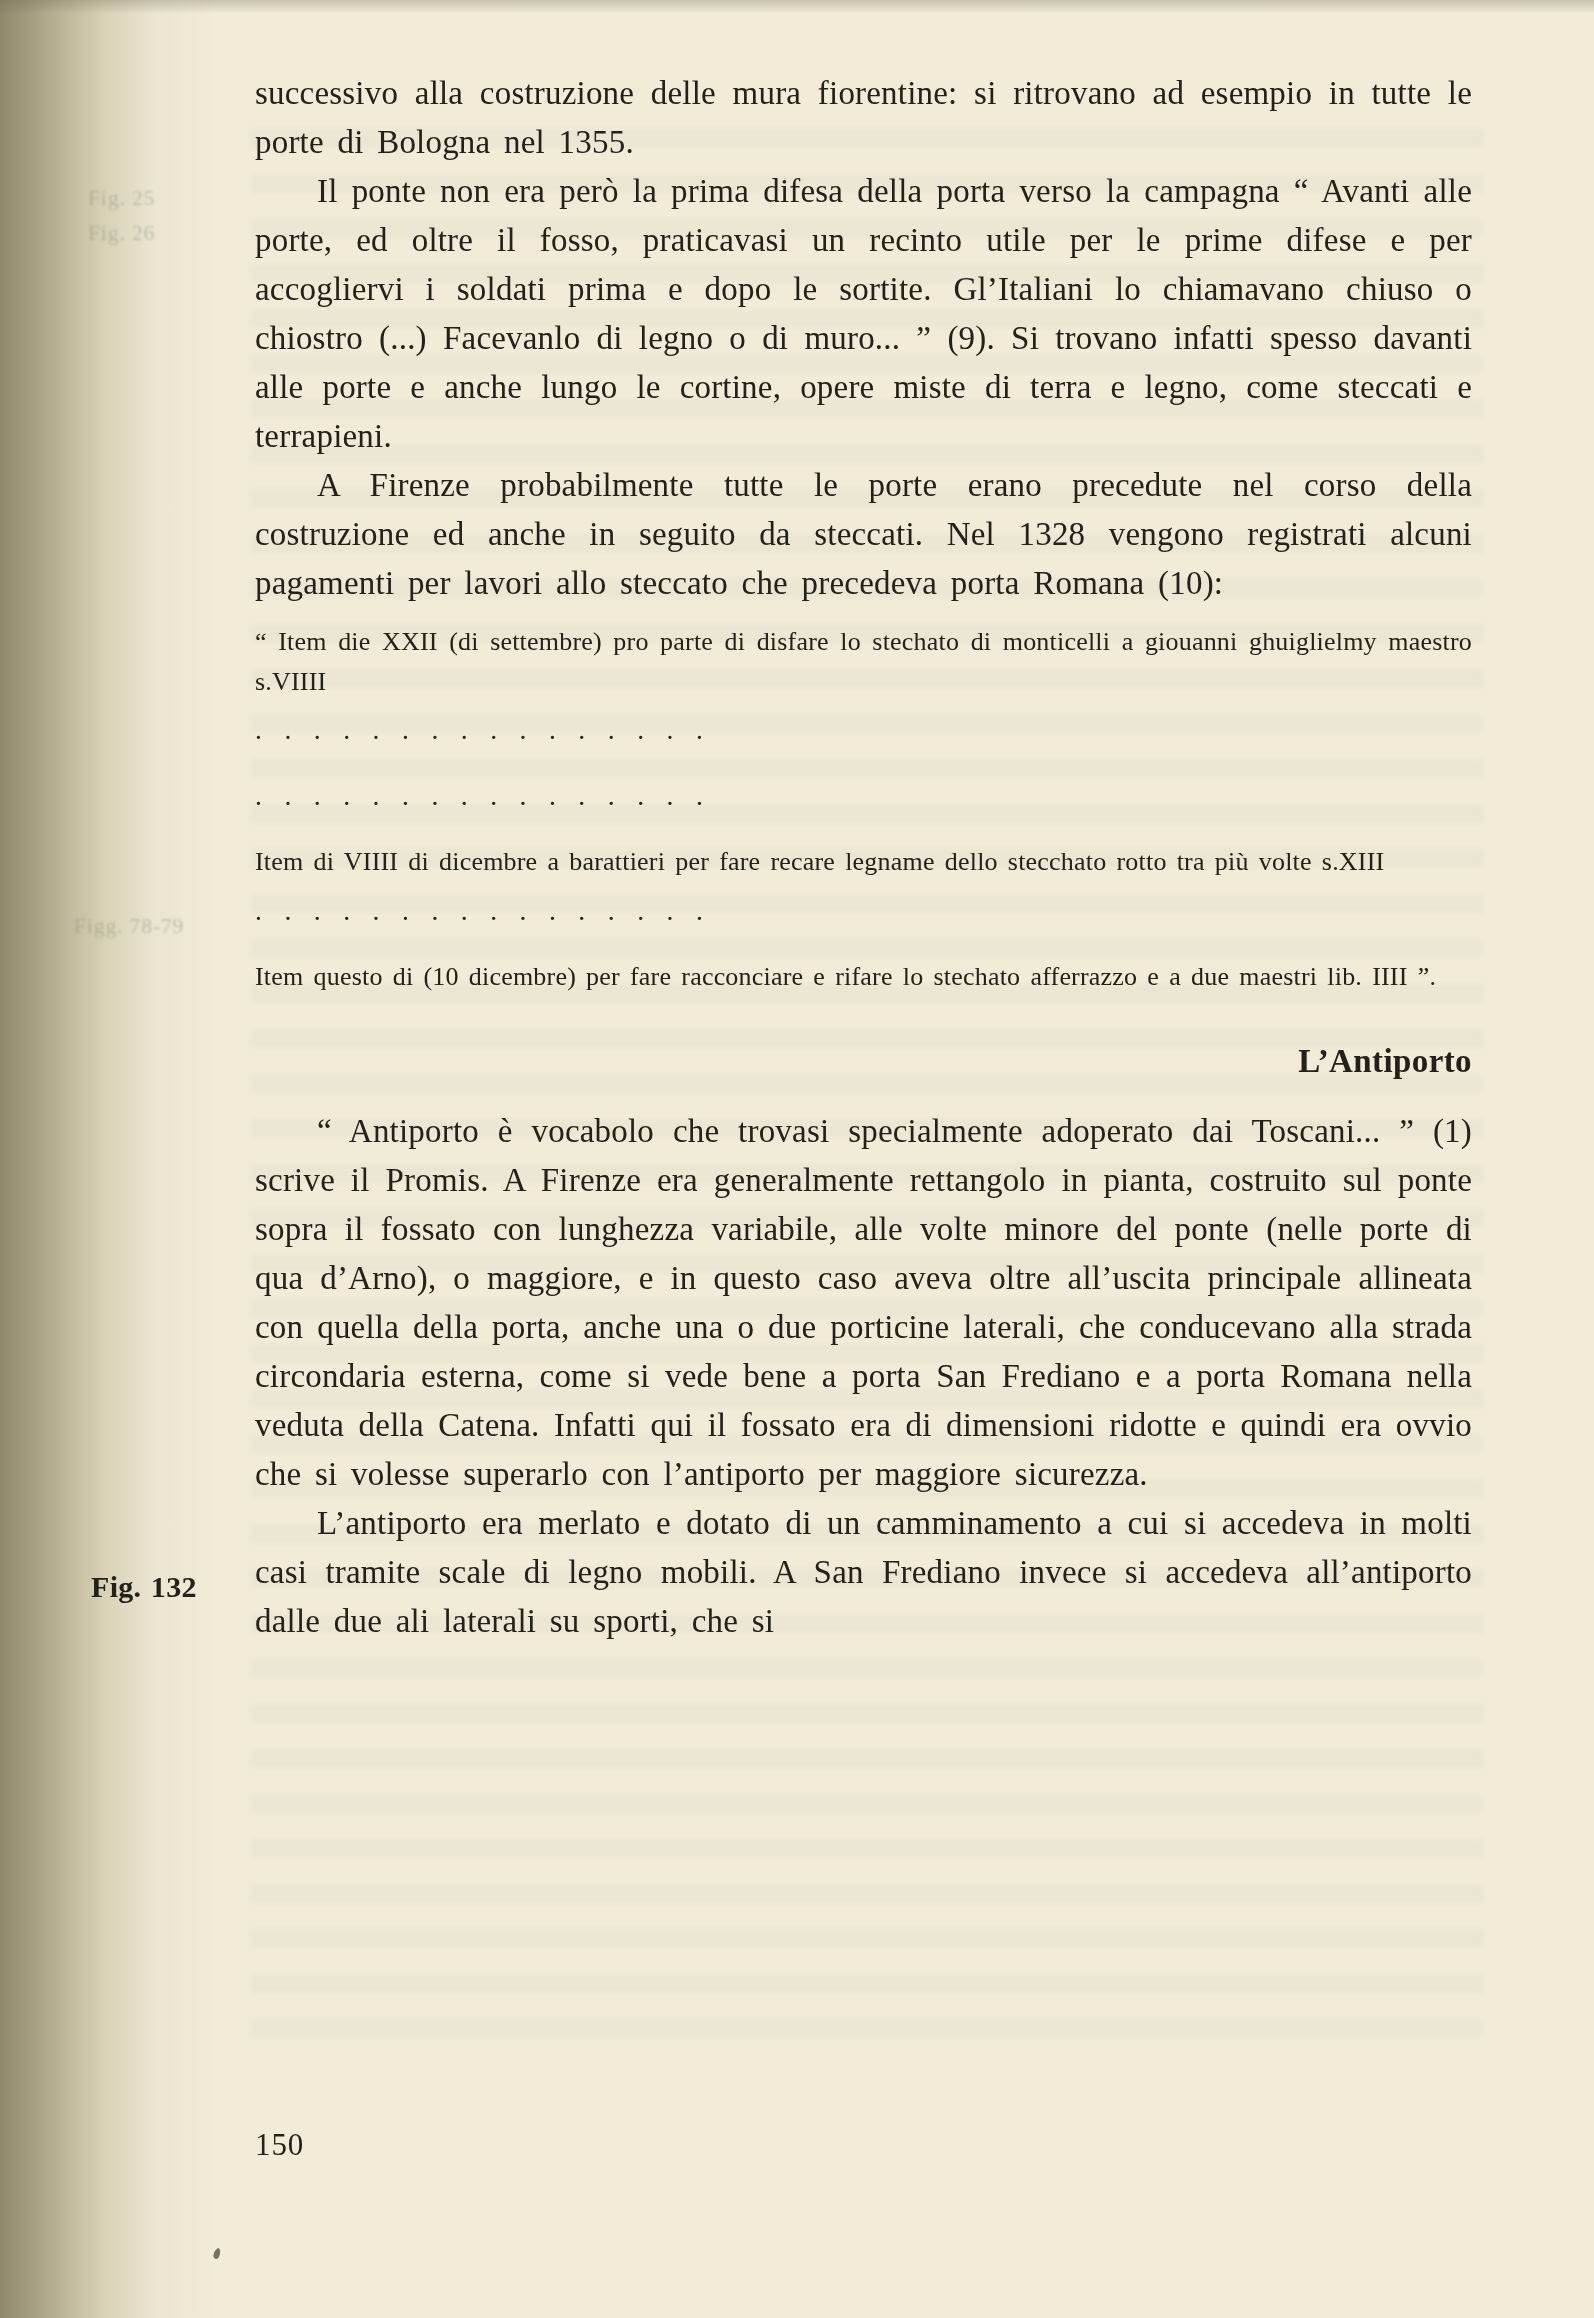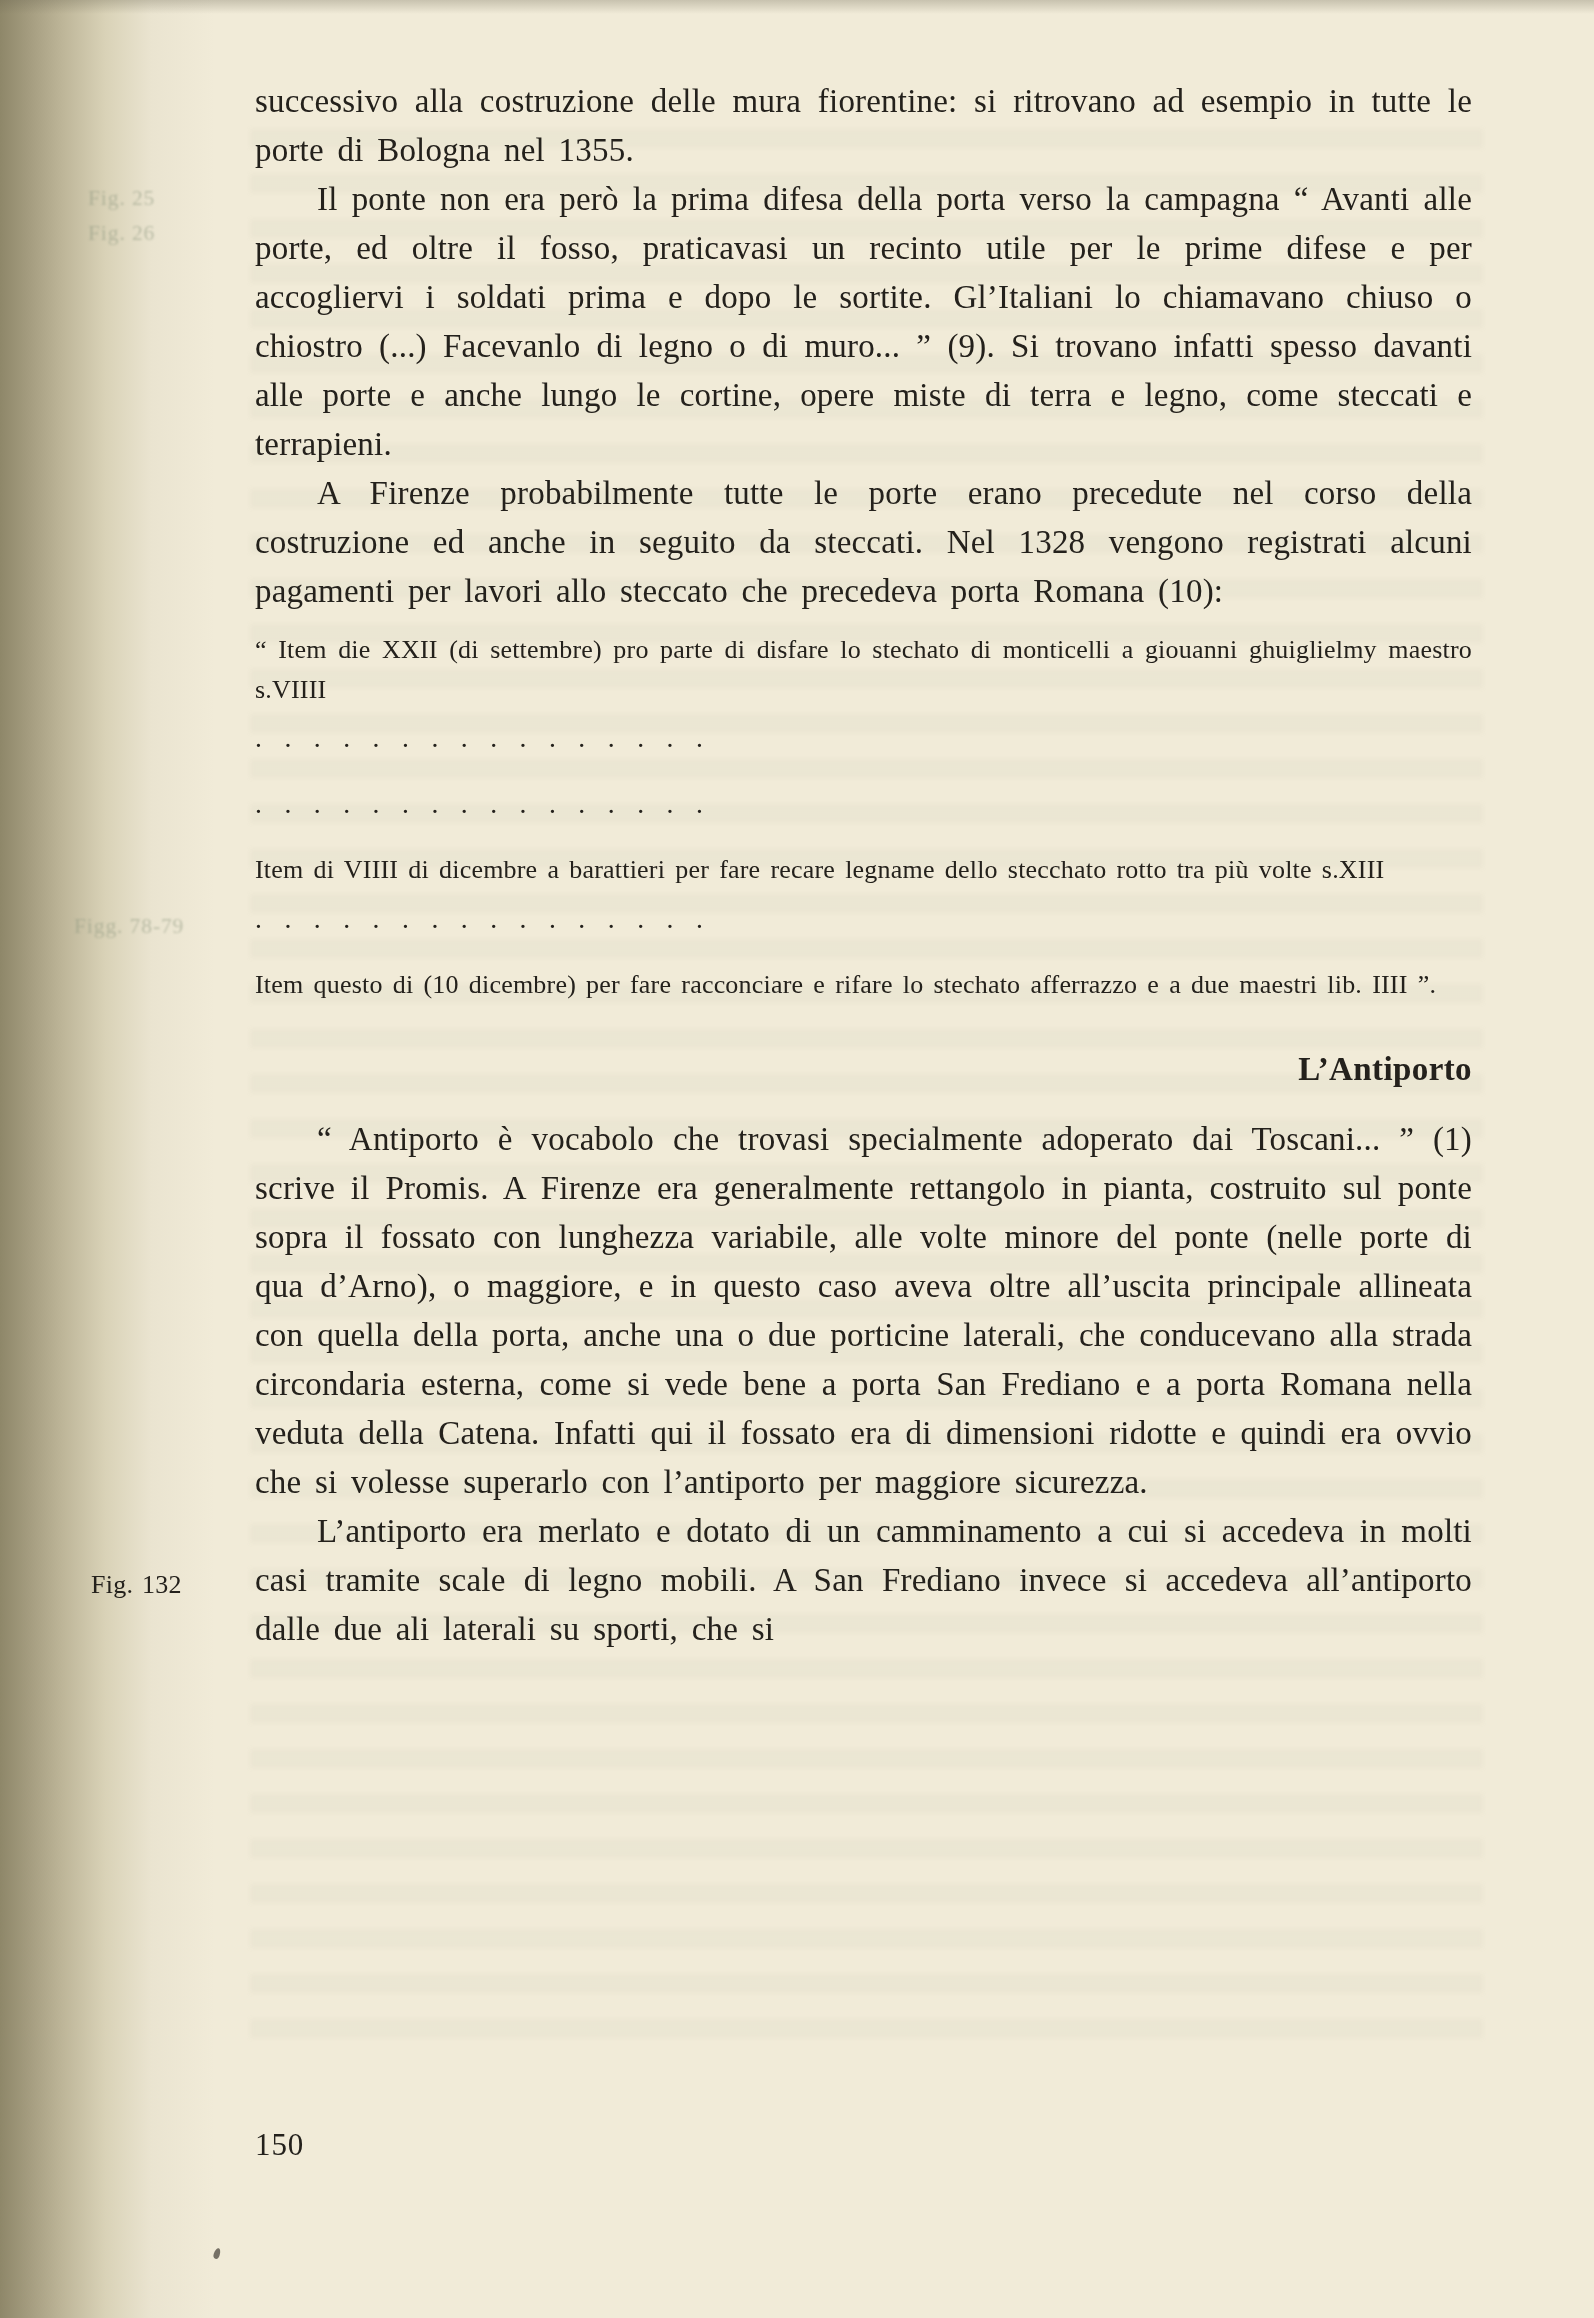--- a/index.html
+++ b/index.html
@@ -49,21 +49,20 @@
   .ghost.g1 { left: 88px; top: 186px; }
   .ghost.g2 { left: 88px; top: 221px; }
   .ghost.g3 { left: 74px;  top: 914px; }
 
   .text-col {
     position: absolute; left: 255px; top: 69px; width: 1217px;
     font-size: 33px; line-height: 49px;
     text-align: justify;
     letter-spacing: 0.2px;
     word-spacing: 5.2px;
-    margin-top: 8px;
   }
   .text-col p { margin: 0; }
   .text-col p.indent { text-indent: 62px; }
   .text-col p.quote {
     font-size: 26px; line-height: 40px;
     word-spacing: 3.4px; letter-spacing: 0.2px;
     margin-top: 13.8px;
   }
   .text-col p.dots {
     font-size: 27.6px; line-height: 40px;
@@ -73,22 +72,22 @@
   }
   .text-col h2.heading {
     font-size: 33px; line-height: 49px;
     font-weight: bold;
     text-align: right;
     letter-spacing: 0.4px;
     margin: 40px 0 20.7px 0;
   }
   .para-wrap { position: relative; }
   .margin-note {
-    position: absolute; left: -164px; top: 53px;
-    font-size: 26px; font-weight: normal;
+    position: absolute; left: -164px; top: 63px;
+    font-size: 30px; font-weight: bold;
     letter-spacing: 0.3px; word-spacing: 1.7px;
     white-space: nowrap;
   }
   .page-number {
     position: absolute; left: 255px; top: 2127px; width: 1217px;
     font-size: 31px;
     letter-spacing: 0.9px;
   }
   .ink-speck {
     position: absolute; left: 214px; top: 2248px;

